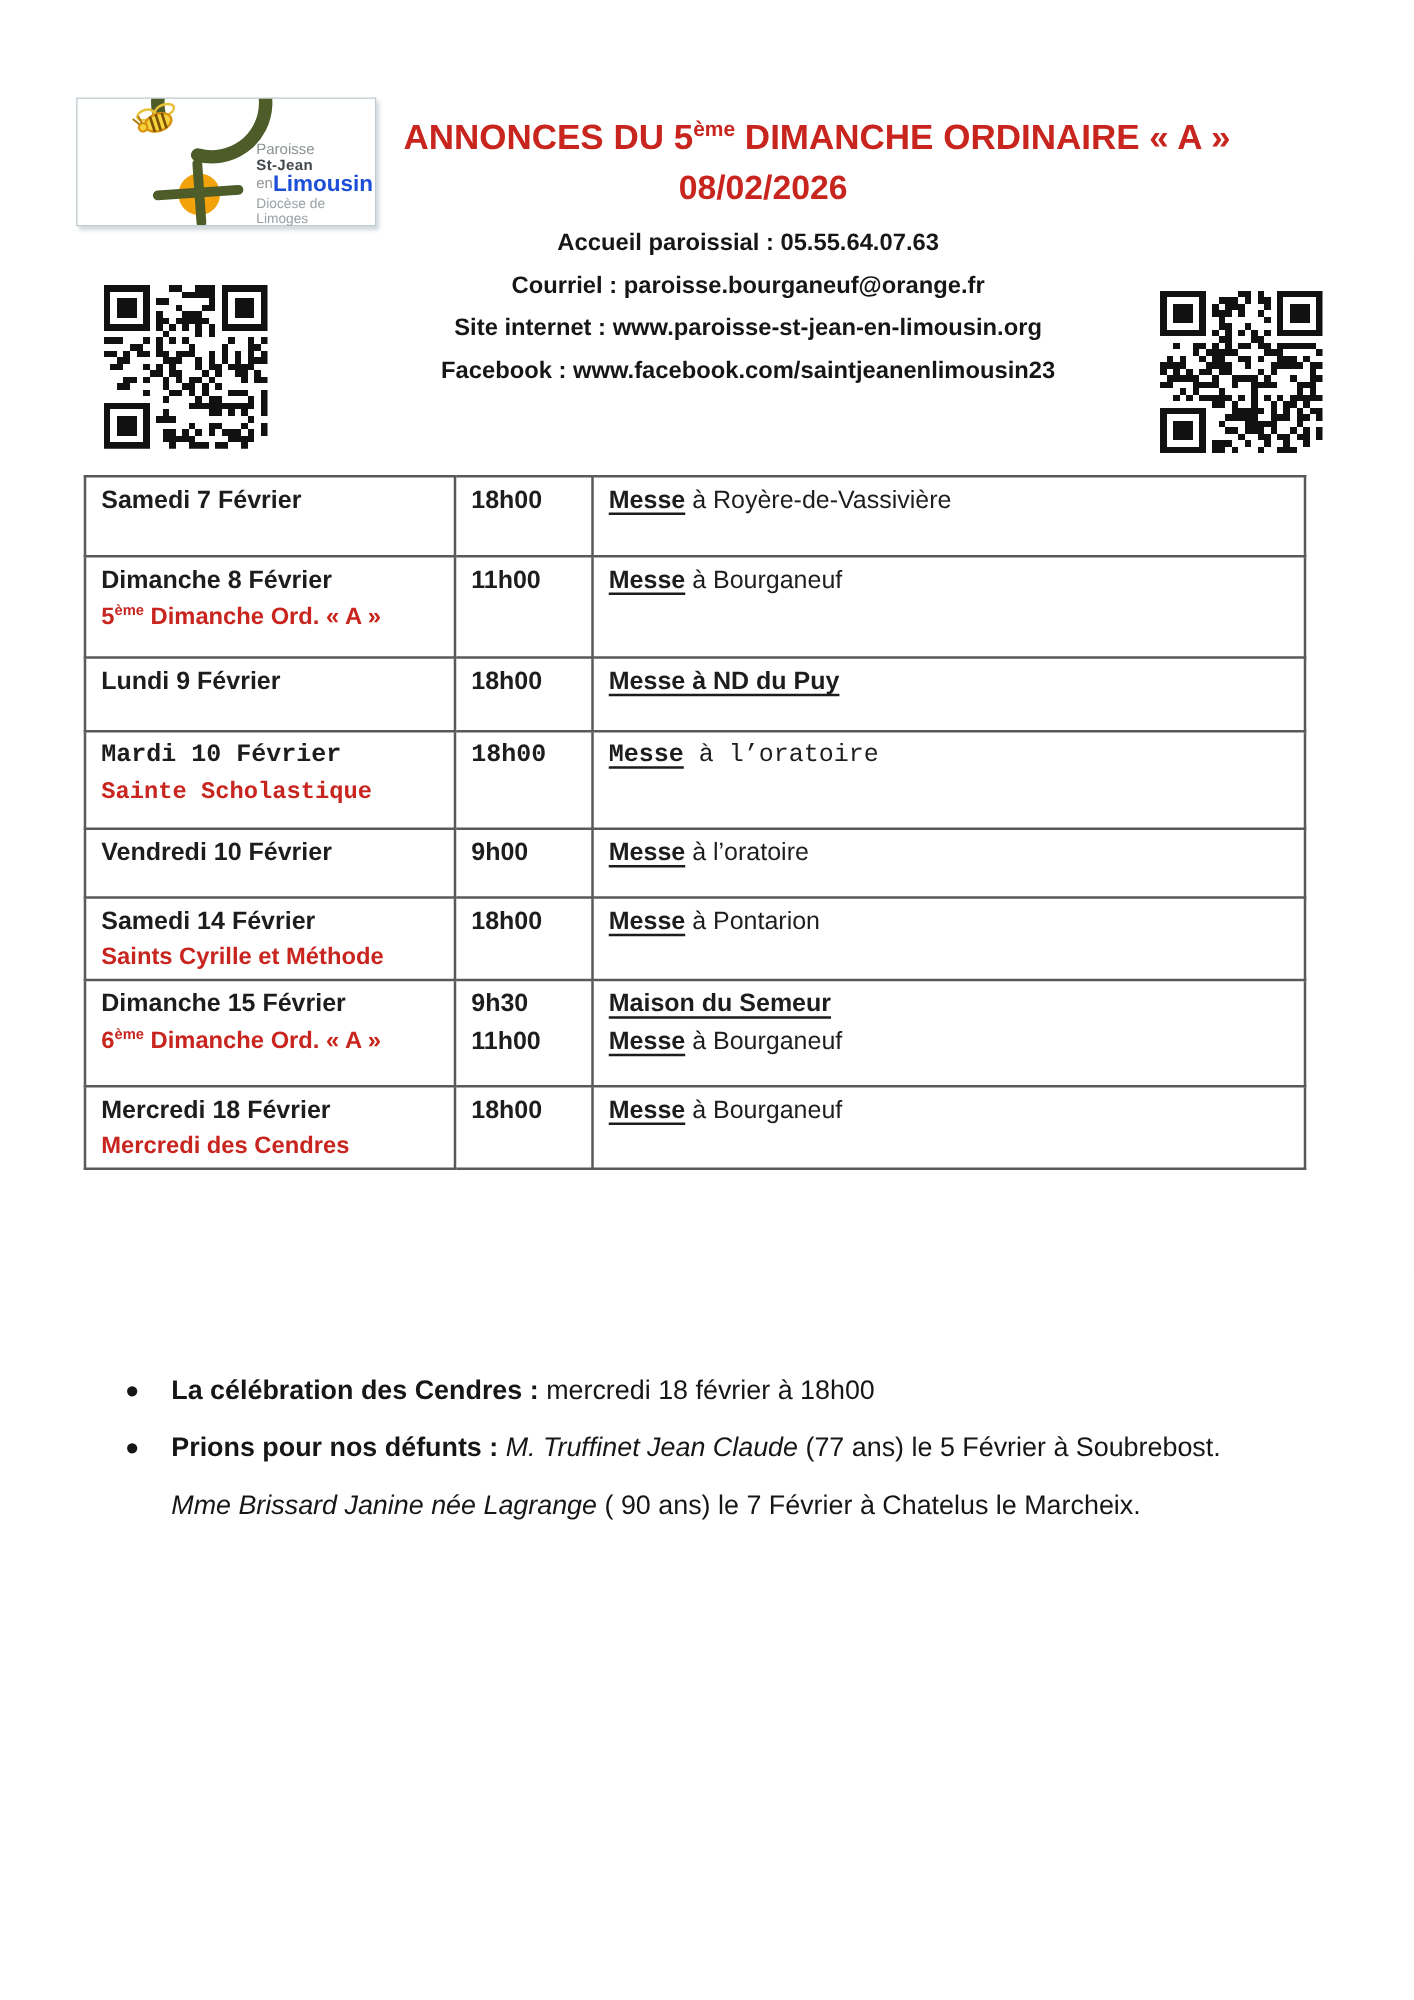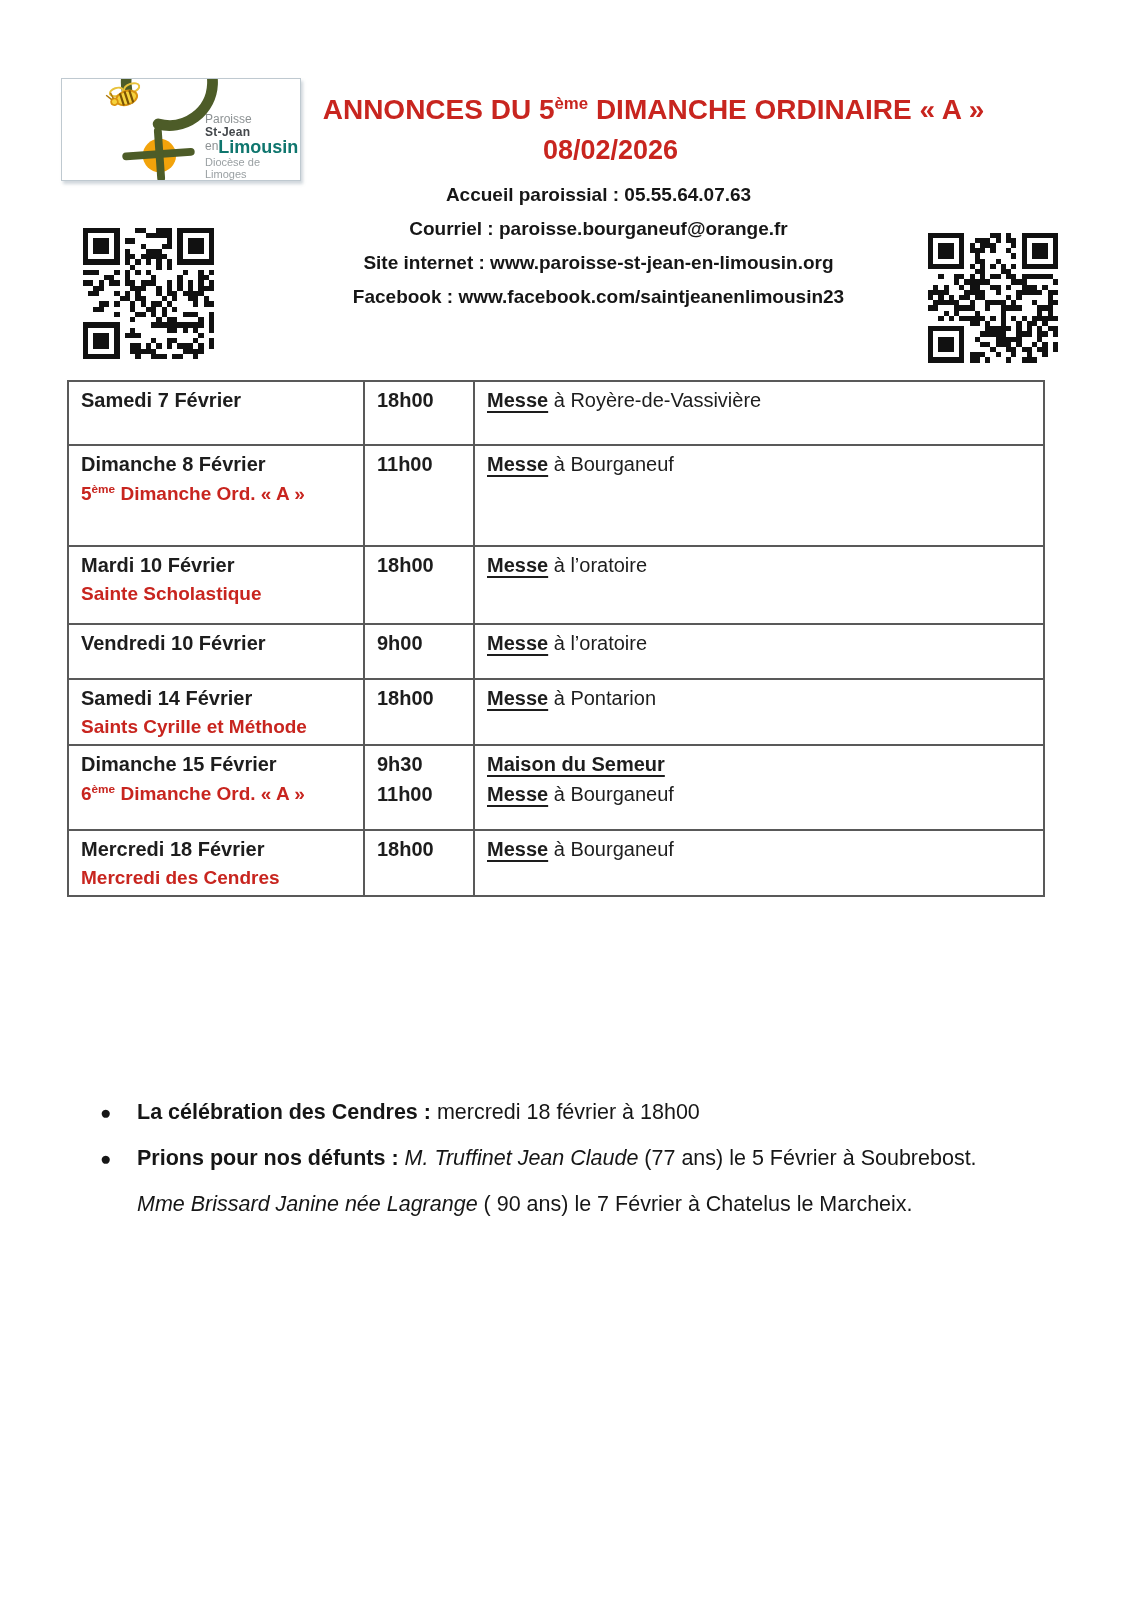--- a/index.html
+++ b/index.html
@@ -12,21 +12,21 @@
         overflow:hidden;margin:0 auto;padding-left:37px;}
 
   
   .logo-box{position:absolute;left:61px;top:78px;width:240px;height:103px;background:#fff;
             border:1px solid #bfc9d0;box-shadow:2px 3px 3px rgba(120,140,155,.35);}
   .logo-box svg{position:absolute;left:0;top:0;width:100%;height:100%;}
   .logo-text{position:absolute;left:143px;top:34px;line-height:1.05;}
   .lt-paroisse{font-size:12px;color:var(--gray);}
   .lt-name{font-size:12px;font-weight:bold;color:#43474b;letter-spacing:.3px;}
   .lt-en{font-size:12px;color:var(--gray);vertical-align:3px;}
-  .lt-limousin{font-size:18px;font-weight:bold;color:#0f766e;}
+  .lt-limousin{font-size:18px;font-weight:bold;color:#1d4ed8;}
   .lt-diocese{font-size:11px;color:#9aa0a3;}
 
   
   .title1{position:absolute;top:94px;left:0;width:100%;text-align:center;
           transform:translateX(88px);font-size:28px;font-weight:bold;color:var(--red);}
   .title1 sup{font-size:60%;}
   .title2{position:absolute;top:135px;left:0;width:100%;text-align:center;
           transform:translateX(45px);font-size:27px;font-weight:bold;color:var(--red);}
   .contacts{position:absolute;top:184px;left:0;width:100%;text-align:center;
             transform:translateX(33px);font-weight:bold;font-size:19px;color:#161616;}
@@ -711,33 +711,44 @@
           <td class="c-date">
             <div class="date-main">Samedi 7 Février</div>
           </td>
           <td class="c-time">
             <div class="time-val">18h00</div>
           </td>
           <td class="c-event">
             <div class="event-line"><span class="ev-lead">Messe</span> à Royère-de-Vassivière</div>
           </td>
         </tr>
-        <tr style="height: 101px;">
+        <tr style="height: 81px;">
           <td class="c-date">
             <div class="date-main">Dimanche 8 Février</div>
             <div class="date-sub">5<sup>ème</sup> Dimanche Ord. « A »</div>
           </td>
           <td class="c-time">
             <div class="time-val">11h00</div>
           </td>
           <td class="c-event">
             <div class="event-line"><span class="ev-lead">Messe</span> à Bourganeuf</div>
           </td>
         </tr>
-        <tr style="height: 78px;">
+        <tr style="height: 59px;">
+          <td class="c-date">
+            <div class="date-main">Lundi 9 Février</div>
+          </td>
+          <td class="c-time">
+            <div class="time-val">18h00</div>
+          </td>
+          <td class="c-event">
+            <div class="event-line"><span class="ev-lead">Messe à ND du Puy</span></div>
+          </td>
+        </tr>
+        <tr style="height: 78px; font-family: Liberation Mono, monospace;">
           <td class="c-date">
             <div class="date-main">Mardi 10 Février</div>
             <div class="date-sub">Sainte Scholastique</div>
           </td>
           <td class="c-time">
             <div class="time-val">18h00</div>
           </td>
           <td class="c-event">
             <div class="event-line"><span class="ev-lead">Messe</span> à l’oratoire</div>
           </td>

